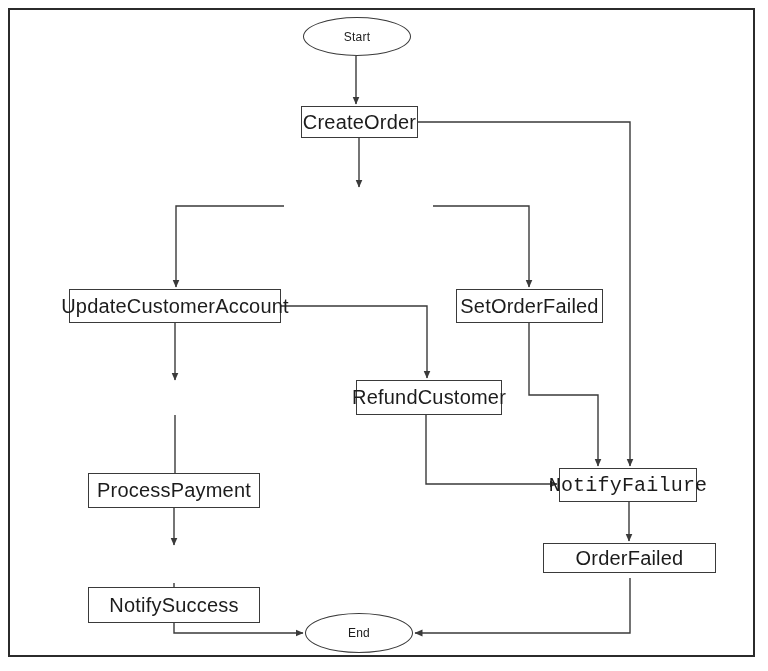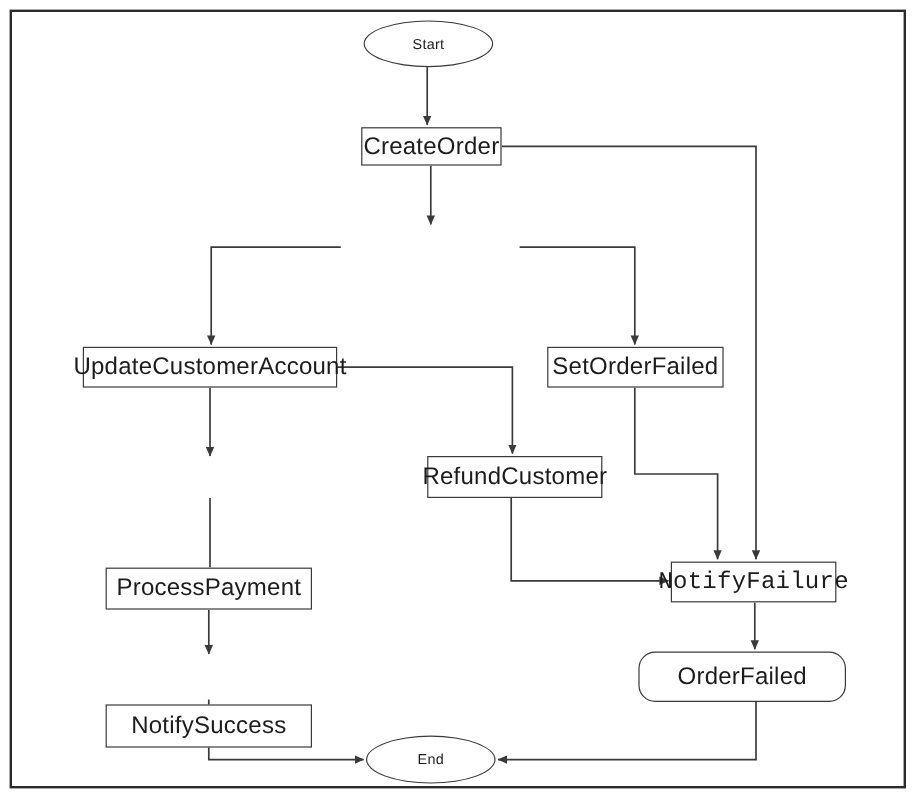--- a/index.html
+++ b/index.html
@@ -104,17 +104,17 @@
 
 
   <div class="node" style="left:356px; top:380px; width:146px; height:35px;">RefundCustomer</div>
 
   <div class="node" style="left:88px; top:473px; width:172px; height:35px;">ProcessPayment</div>
 
   <div class="node" style="left:559px; top:468px; width:138px; height:34px;font-family:Liberation Mono, monospace;">NotifyFailure</div>
 
   <div class="node" style="left:88px; top:547px; width:172px; height:36px;margin-top:40px;">NotifySuccess</div>
 
-  <div class="node" style="left:532px; top:543px; width:173px; height:42px;border-radius:14px;">OrderFailed</div>
+  <div class="node" style="left:543px; top:543px; width:173px; height:30px;">OrderFailed</div>
 
   <div class="node ellipse" style="left:305px; top:613px; width:108px; height:40px;">End</div>
 
 </div>
 
 </body></html>

